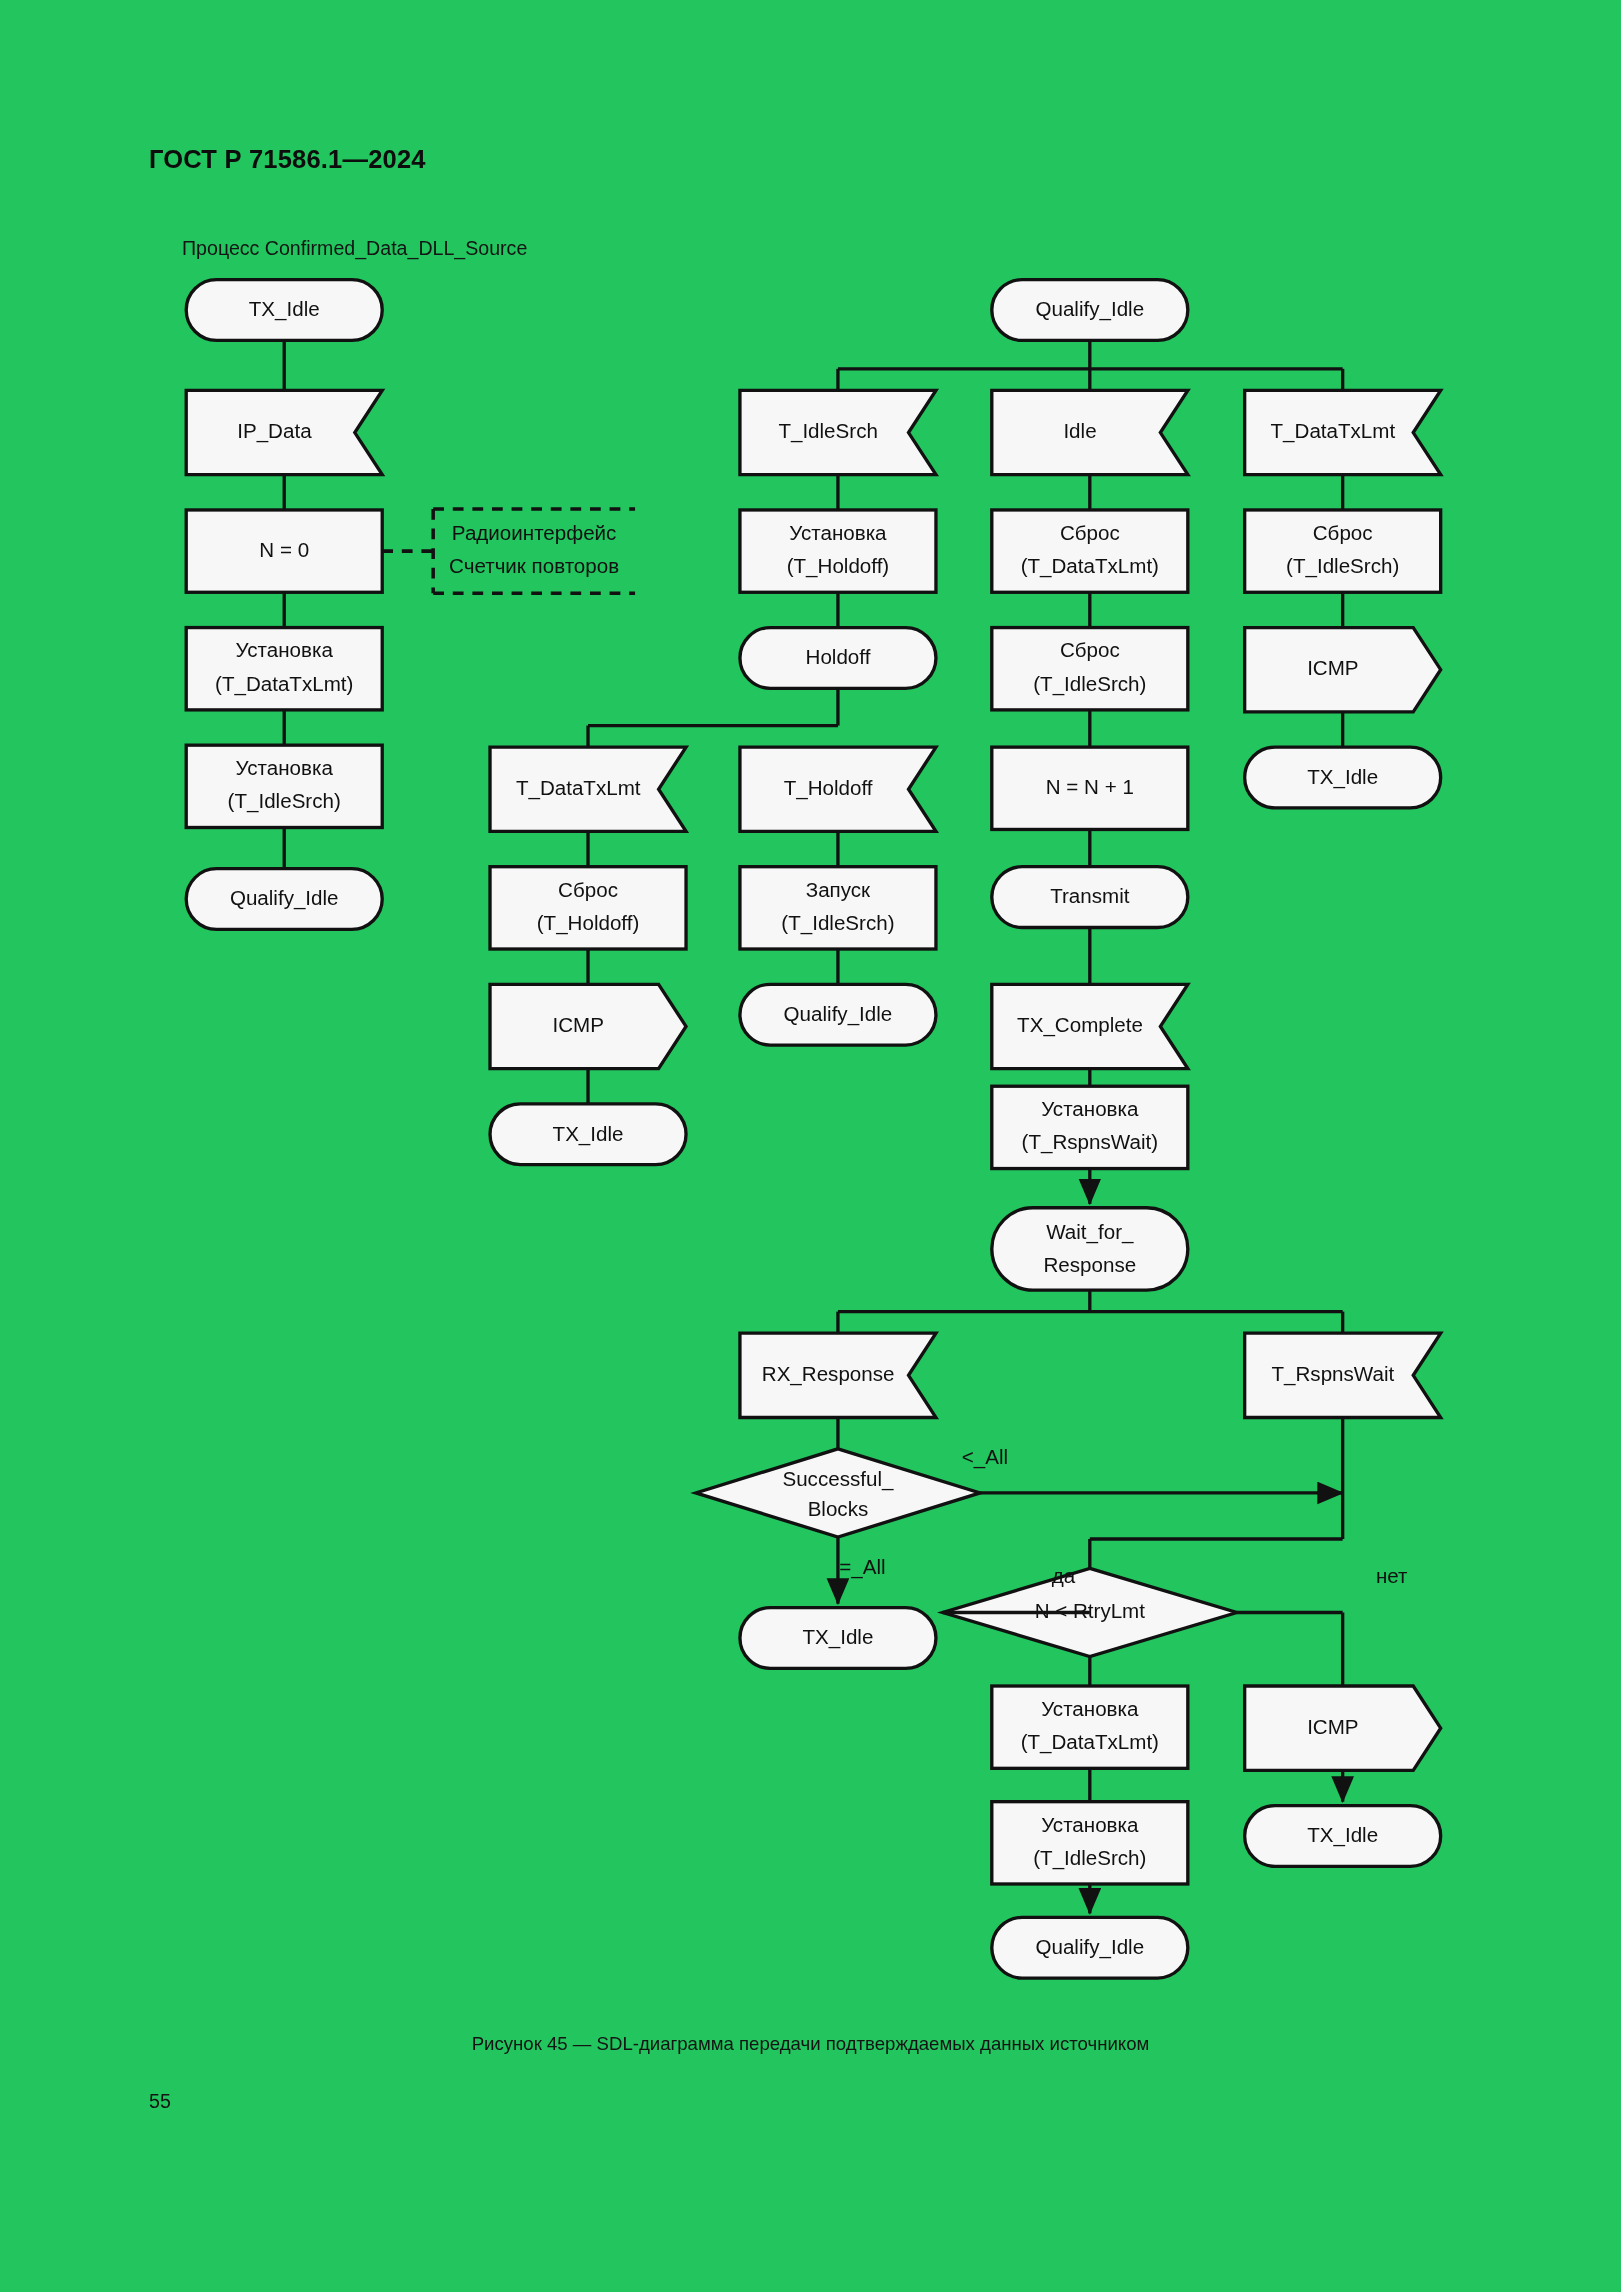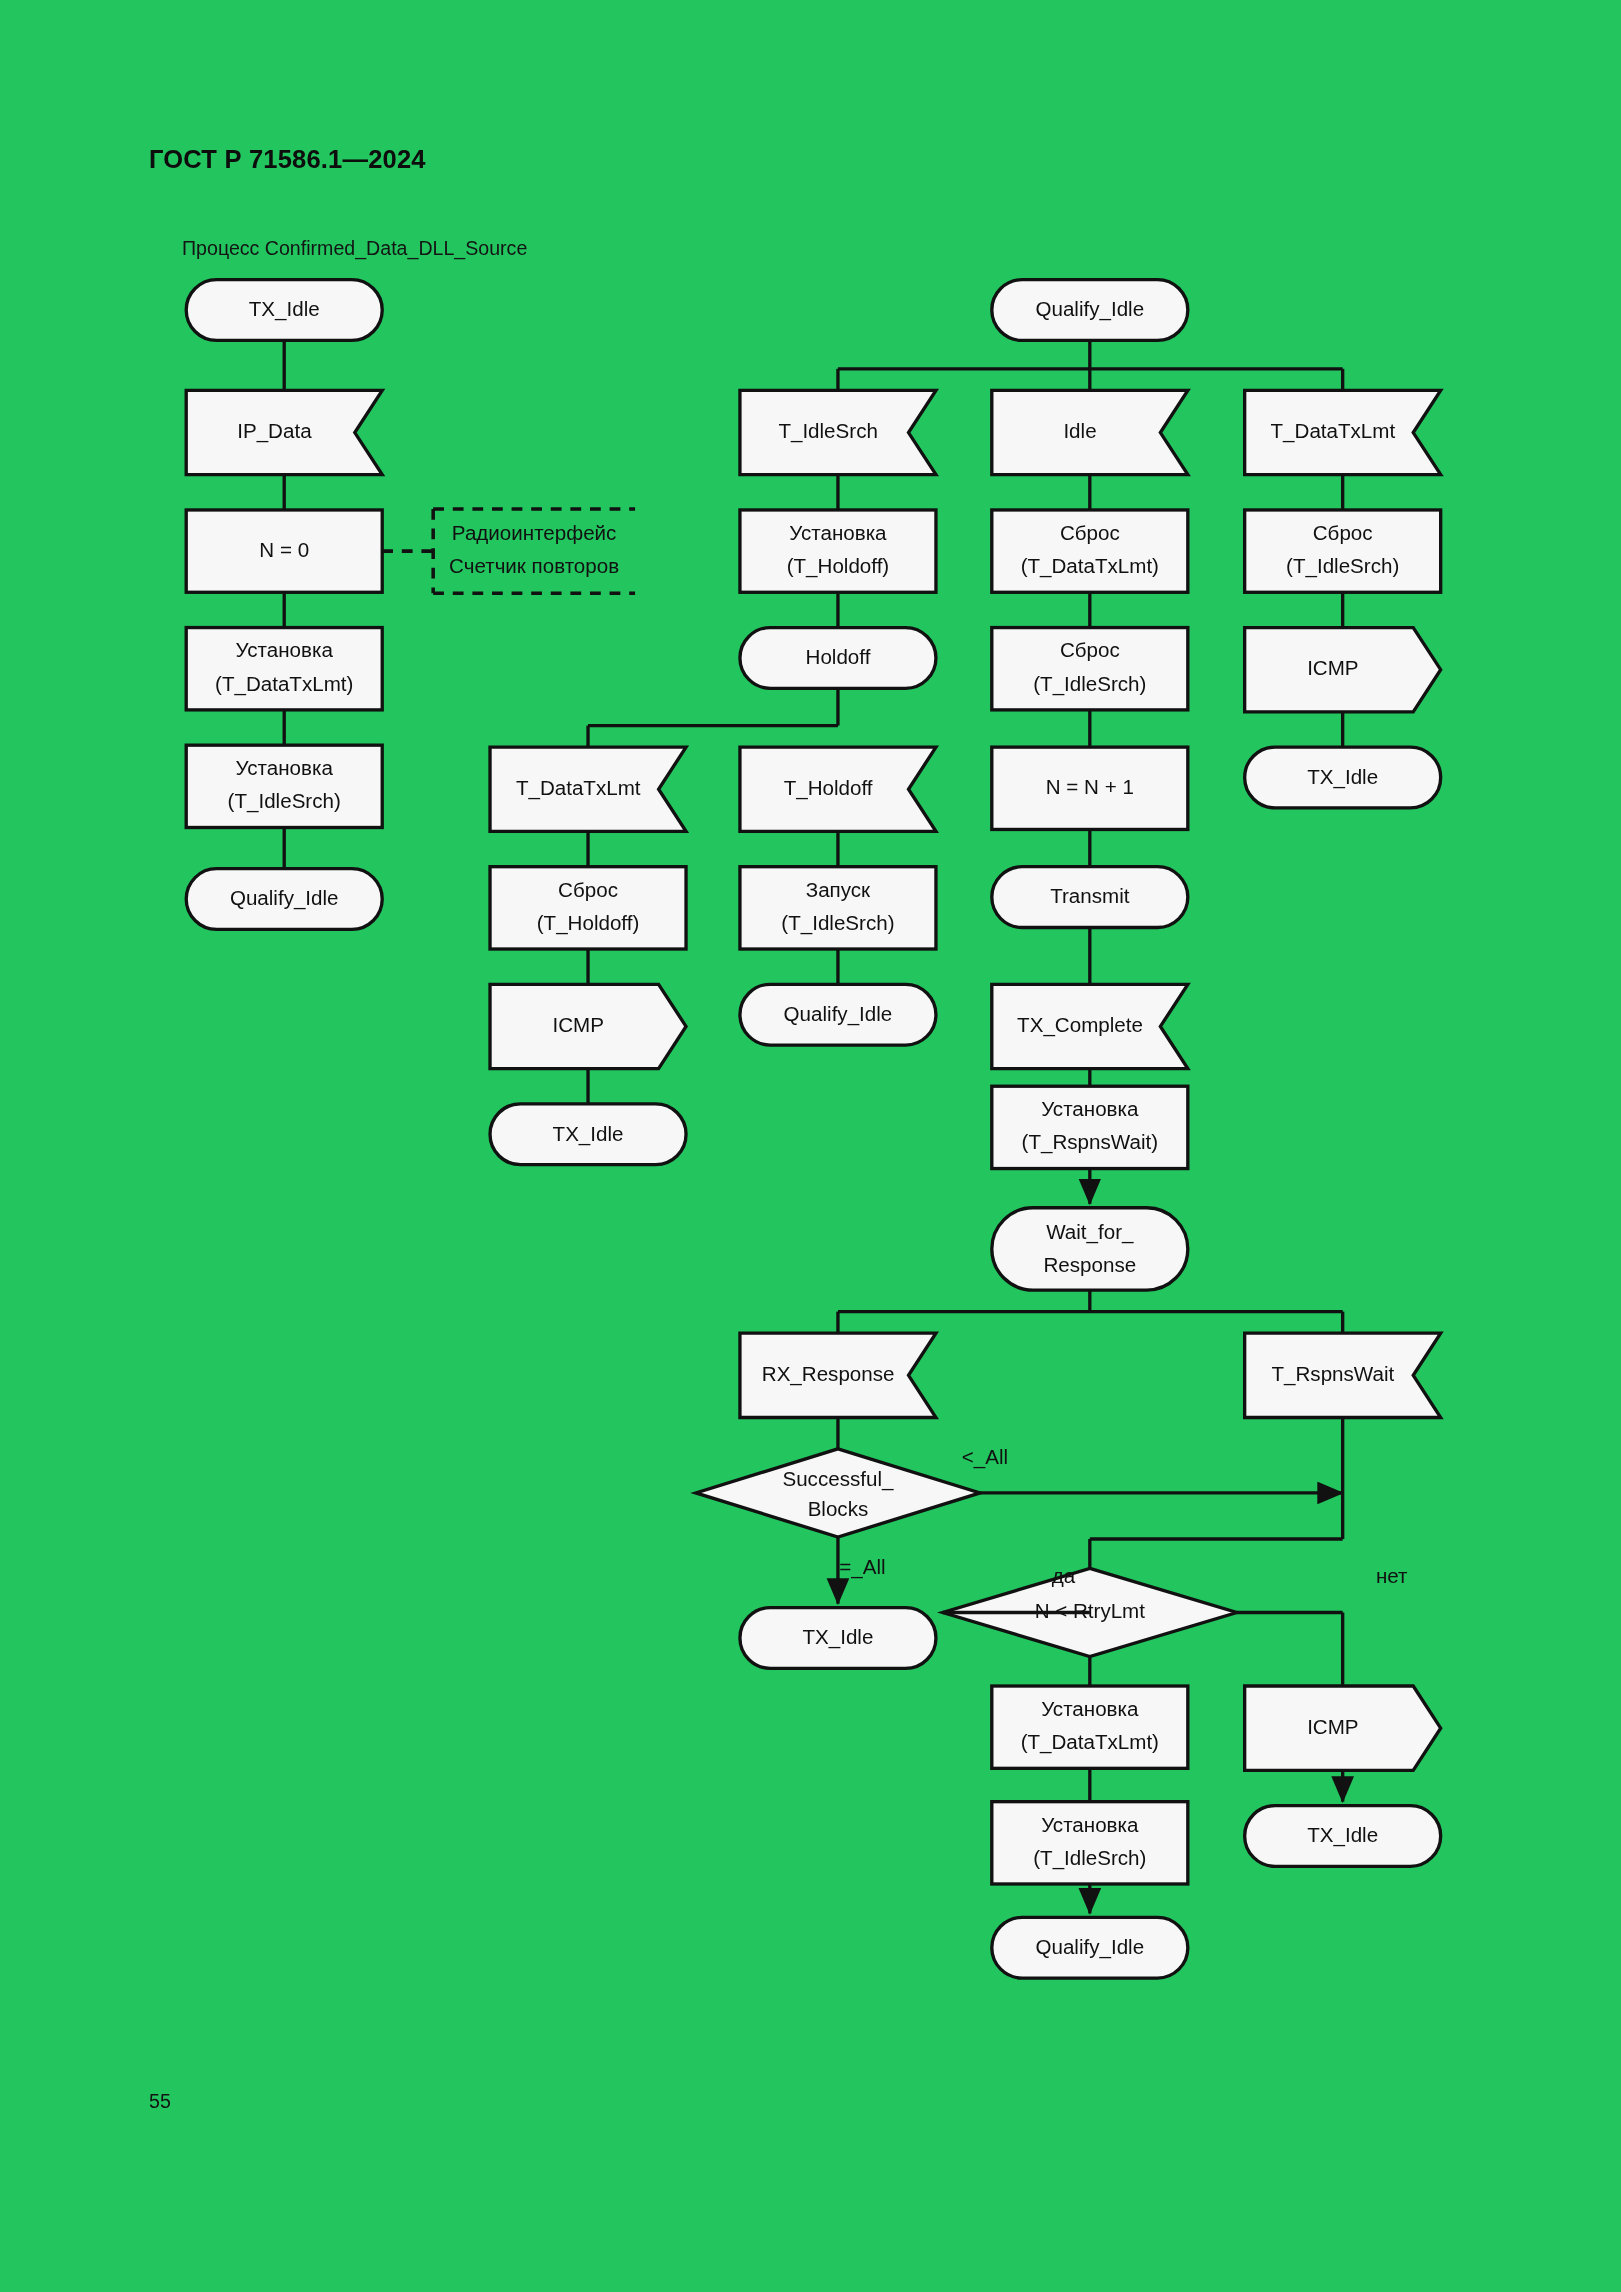--- a/index.html
+++ b/index.html
@@ -288,17 +288,18 @@
       <text class="lbl" x="1360" y="1763">ICMP</text>
     </g>
     <path class="ln" d="M1370,1806 L1370,1838" marker-end="url(#ah)"></path>
     <g>
       <rect class="sh" x="1270" y="1842" width="200" height="62" rx="31" ry="31"></rect>
       <text class="lbl" x="1370" y="1874">TX_Idle</text>
     </g>
 
   </svg>
 
+  <div class="caption">Рисунок 45 — SDL-диаграмма передачи подтверждаемых данных источником</div>
 
   <div class="pageno">55</div>
 
 </div>
 
 
 </body></html>

